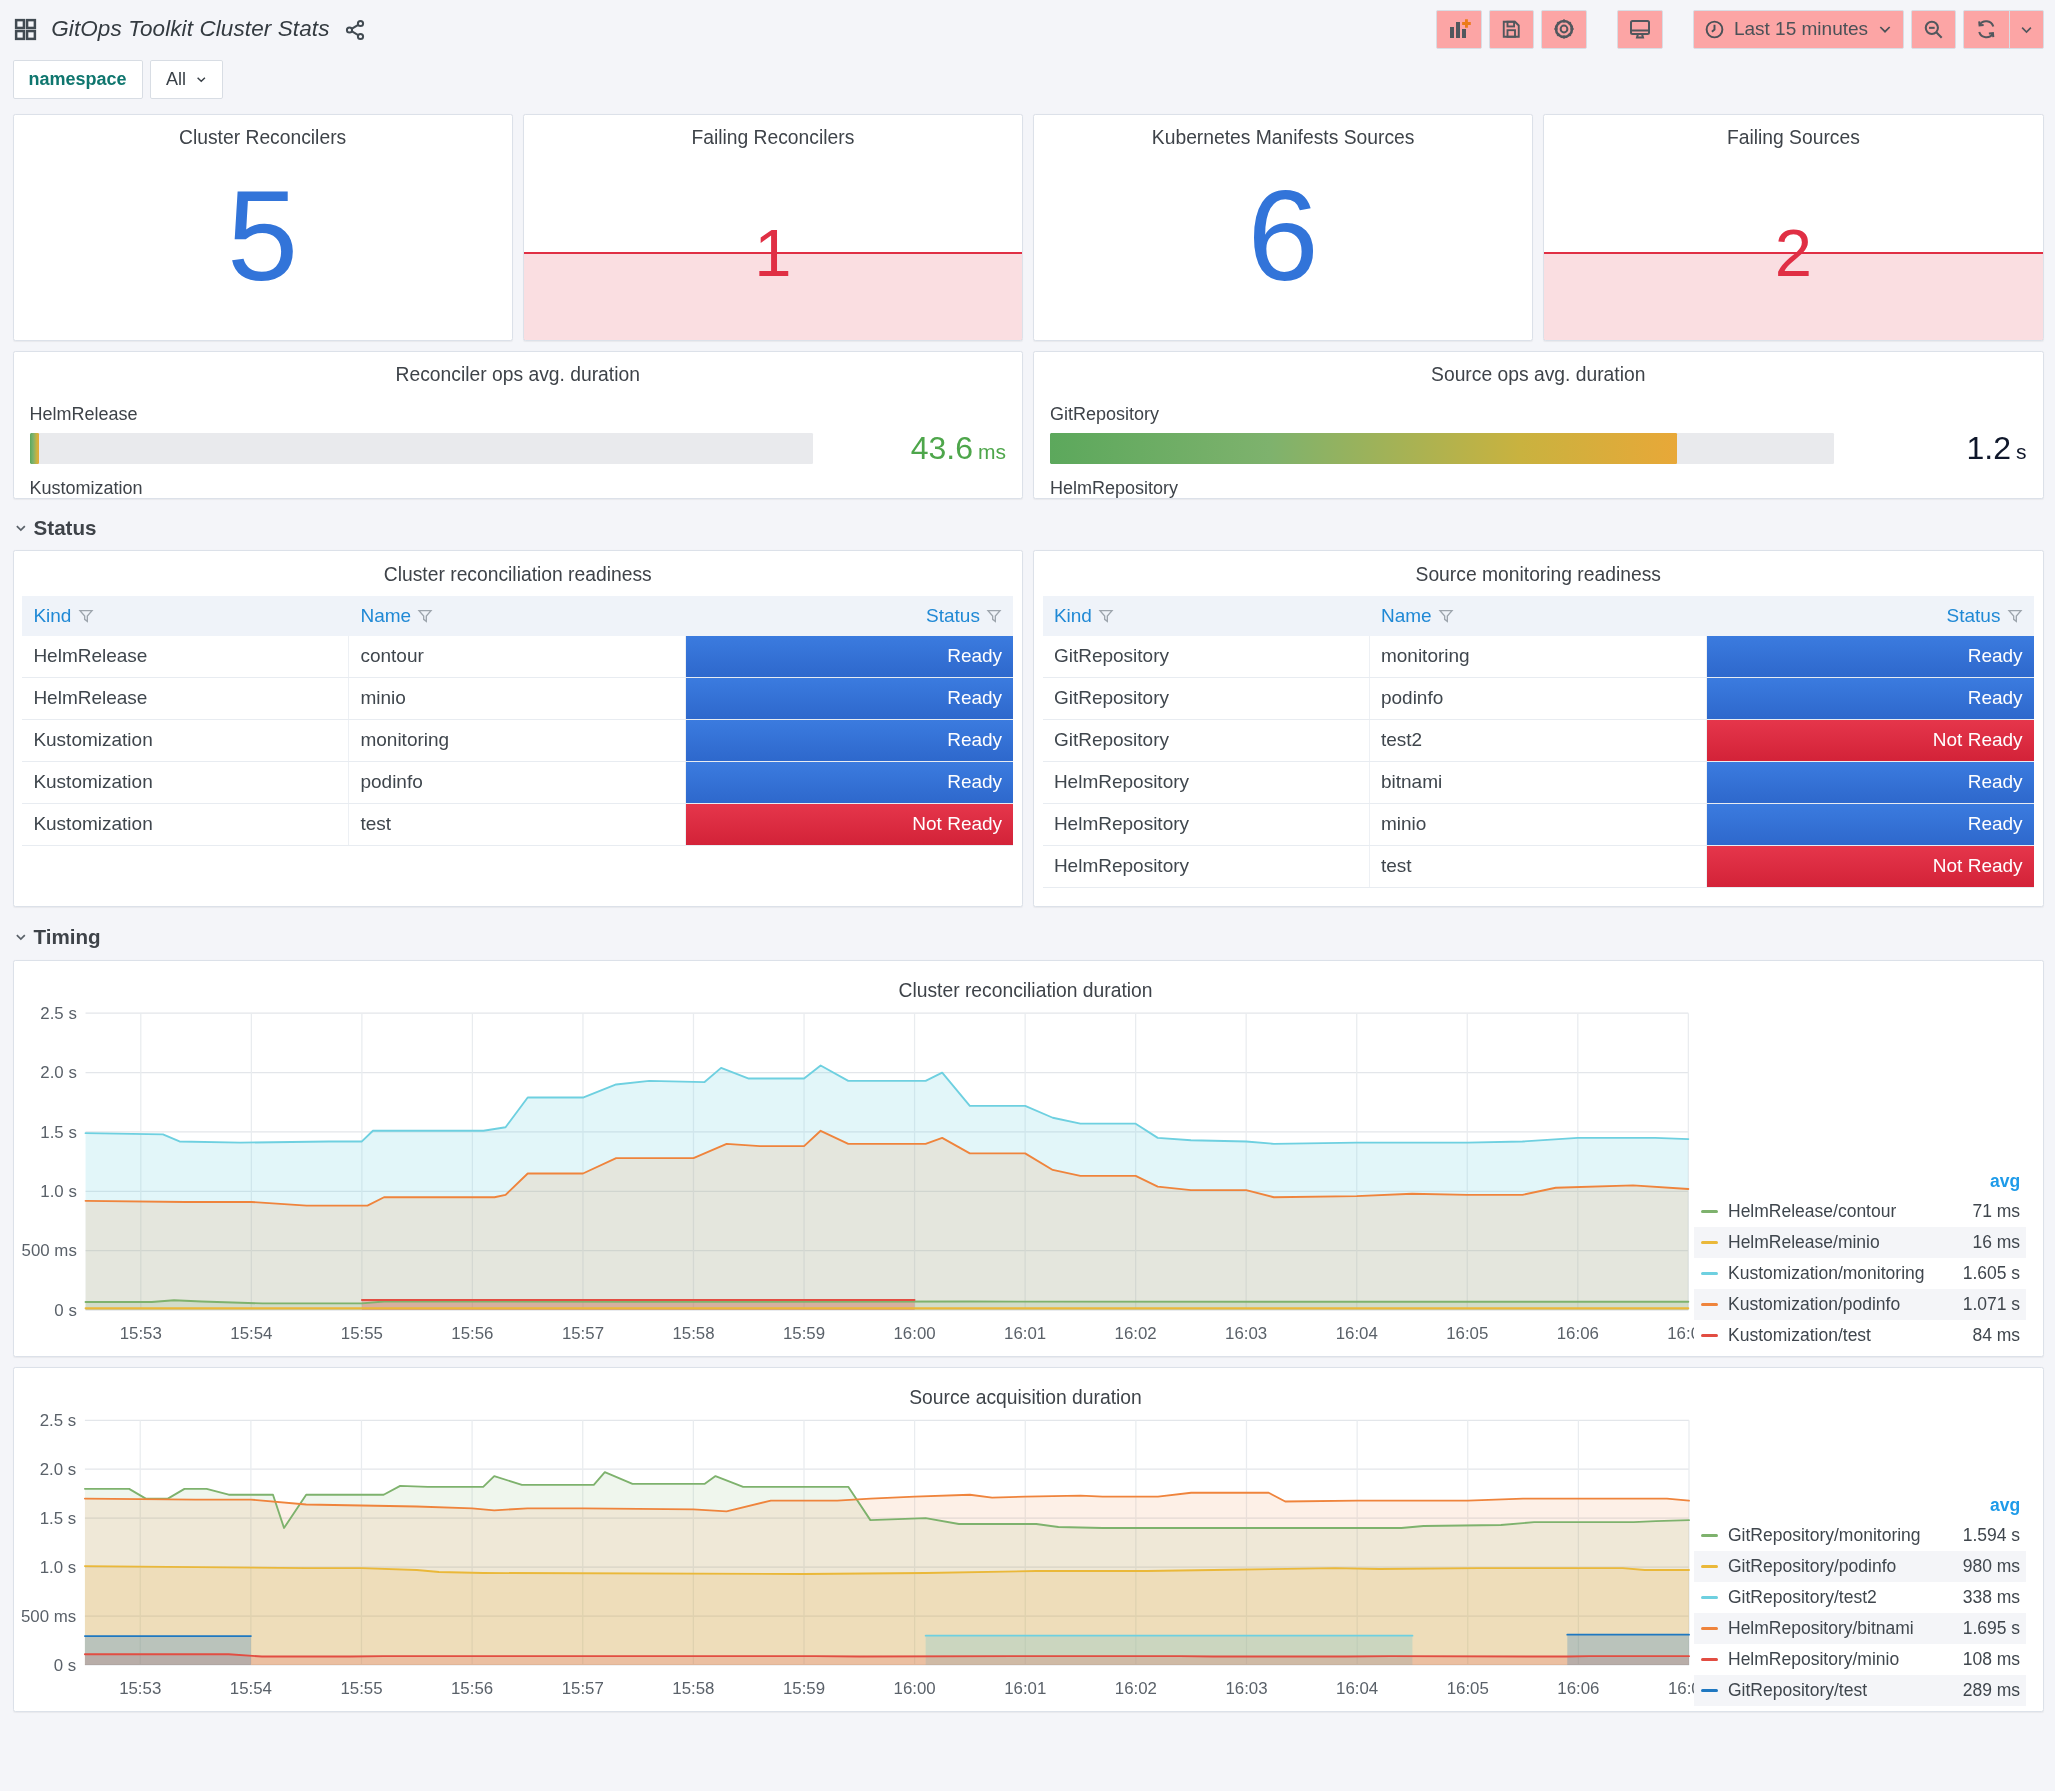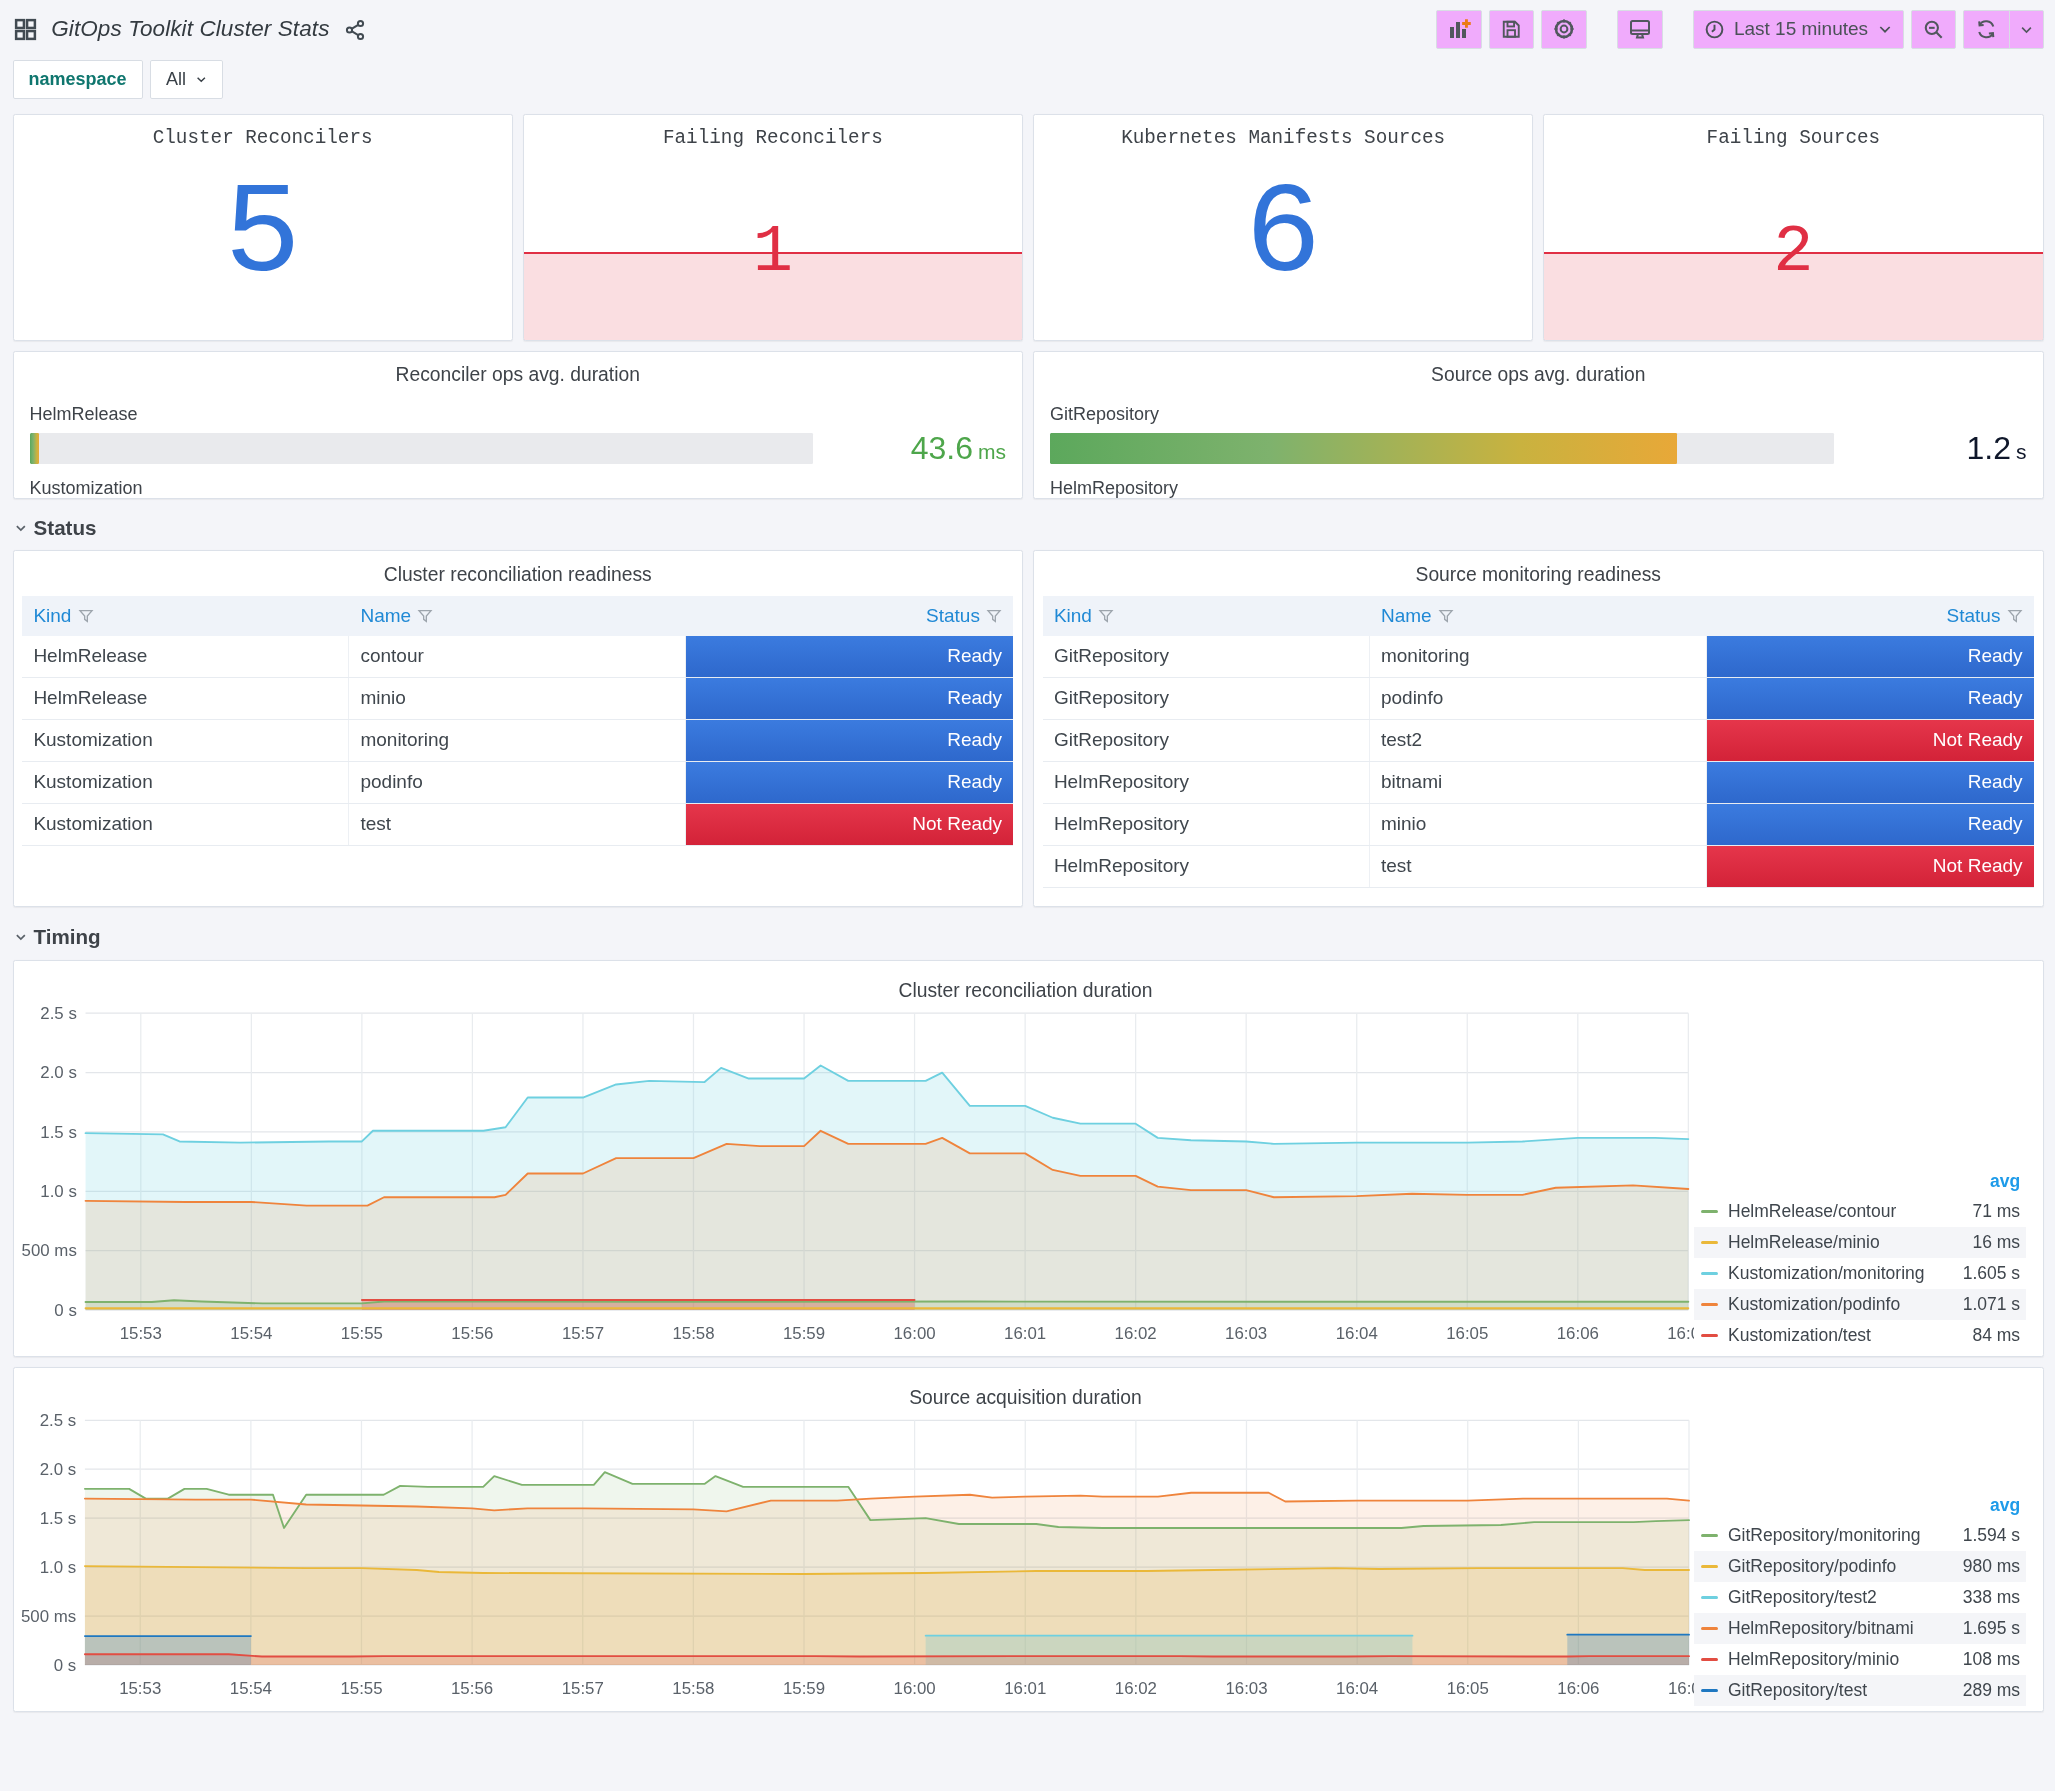--- a/index.html
+++ b/index.html
@@ -12,21 +12,21 @@
   }
   .page { padding:8.7px 12.5px 12.5px 12.5px; display:flex; flex-direction:column; }
 
   
   .topbar { height:41px; display:flex; align-items:center; justify-content:space-between; }
   .topbar-left { display:flex; align-items:flex-end; gap:13.7px;font-style:italic; }
   .dash-title { font-size:22.5px; font-weight:500; color:#343B41; letter-spacing:0.1px; }
   .icon-svg { display:block; }
   .topbar-right { display:flex; align-items:center; gap:7.5px; }
   .tb-btn {
-    height:39px; min-width:41px; background:#f0abfc; border:1.2px solid #D8DDE4;
+    height:39px; min-width:41px; background:#fca5a5; border:1.2px solid #D8DDE4;
     border-radius:1.9px; display:flex; align-items:center; justify-content:center;
     padding:0 10px; cursor:pointer; color:#51575D;
   }
   .tb-group { display:flex; align-items:center; }
   .tb-gap { width:15px; }
   .time-btn { gap:8.7px; font-size:19px; font-weight:500; color:#4A5157; }
   .split-btn { padding:0; }
   .split-left { padding:0 11.2px; height:100%; display:flex; align-items:center; }
   .split-right { padding:0 8.7px; height:100%; display:flex; align-items:center; border-left:1.2px solid #D8DDE4; }
 
@@ -43,21 +43,21 @@
   .panel {
     background:#FFF; border:1.2px solid #DCE1E9; border-radius:2.5px;
     box-shadow:0 0.6px 1.2px rgba(0,0,0,.05); position:relative; overflow:hidden;
   }
   .panel-title {
     text-align:center; font-size:19.3px; font-weight:500; color:#3E4349;
     padding-top:12.5px; cursor:pointer; position:relative; z-index:3;
   }
 
   
-  .stats-row { margin-top:15px; display:grid; grid-template-columns:repeat(4,1fr); gap:10px; height:227px;font-family:Liberation Mono, monospace; }
+  .stats-row { margin-top:15px; display:grid; grid-template-columns:repeat(4,1fr); gap:10px; height:227px; }
   .stat-big {
     position:absolute; left:0; right:0; top:54%; transform:translateY(-50%);
     text-align:center; font-size:128px; font-weight:500; color:#3274D9; line-height:1;
   }
   .stat-fail-num {
     position:absolute; left:50%; top:61%; transform:translate(-50%,-50%);
     font-size:67px; font-weight:500; color:#E02F44; line-height:1; z-index:2;
   }
   .stat-line { position:absolute; left:0; right:0; top:61%; height:1.9px; background:#E02F44; z-index:1; }
   .stat-fill { position:absolute; left:0; right:0; top:61%; bottom:0; background:rgba(224,47,68,.16); }

